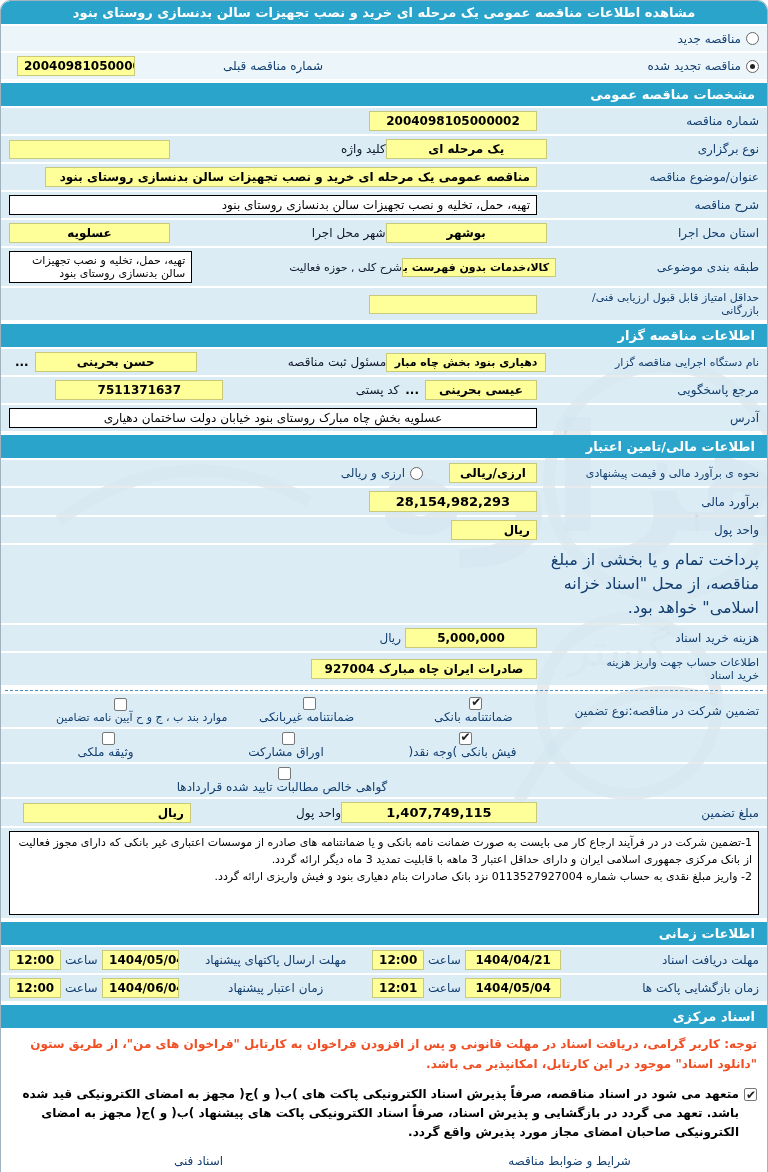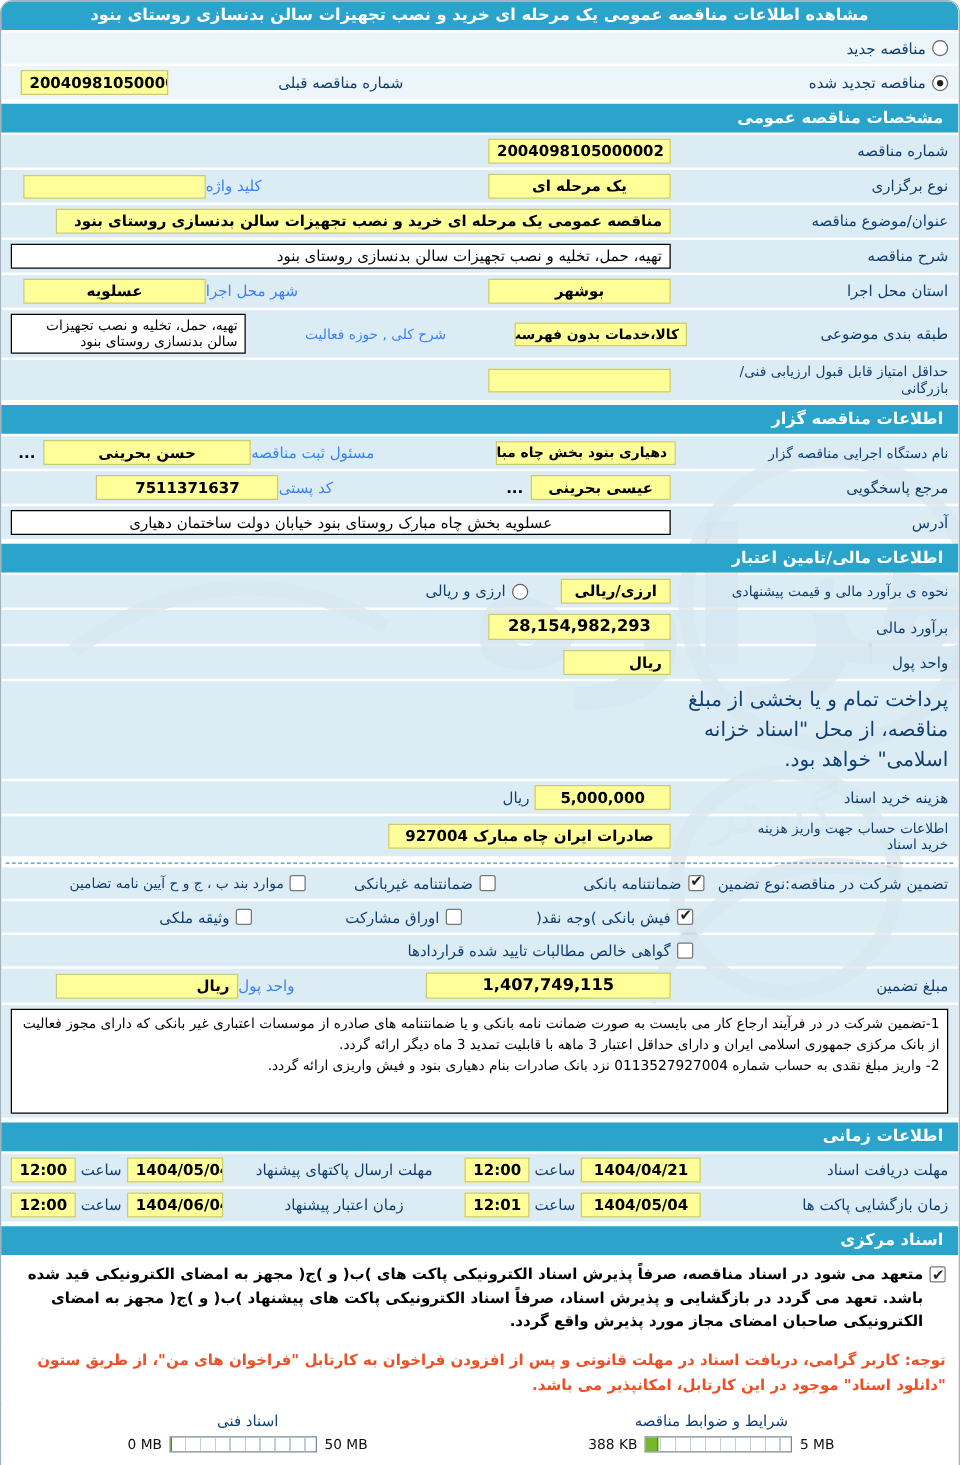--- a/index.html
+++ b/index.html
@@ -8,35 +8,35 @@
   .page { position:relative; width:768px; min-height:1172px; border:1px solid #9fb2bd; border-radius:10px; overflow:hidden; background:#fff; }
   .watermark { position:absolute; top:0; right:0; z-index:0; pointer-events:none; }
   .content { position:relative; z-index:1; }
   .bar { background:#2aa4cb; color:#fff; font-weight:bold; font-size:13px; padding:4px 12px; margin-top:4px; }
   .titlebar { margin-top:0; border-radius:9px 9px 0 0;text-align:center; }
   .frow { display:flex; align-items:center; background:rgba(212,232,243,0.82); padding:3px 8px; margin-top:2px; min-height:25px; }
   .light { background:rgba(233,243,249,0.85); }
   .wrow { background:rgba(255,255,255,0.75); margin-top:2px; padding:4px 10px; }
   .lbl { color:#123f70; white-space:nowrap; }
   .lbl1 { width:222px; padding-left:10px; color:#123f70; }
-  .lbl2 { width:226px; text-align:left; color:#3b82f6; }
+  .lbl2 { width:226px; text-align:right; color:#0f172a; }
   .small { font-size:11px;padding-left:47px; }
   .yf { background:#ffff99; border:1px solid #c9c97a; padding:2px 6px; font-weight:bold; color:#000; text-align:center; min-height:19px; display:inline-block; overflow:hidden; white-space:nowrap; }
   .wf { background:#fff; border:1px solid #000; padding:2px 6px; color:#000; min-height:19px; }
   .num { direction:ltr; unicode-bidi:isolate; }
   .grow { flex:1; }
   .sp { flex:1; }
   .w52{width:52px} .w78{width:78px} .w80{width:97px} .w86{width:86px} .w88{width:88px}
-  .w112{width:112px} .w118{width:118px} .w122{width:109px} .w146{width:146px}
+  .w112{width:112px} .w118{width:118px} .w122{width:132px} .w146{width:168px}
   .w170{width:170px} .w196{width:196px} .w200{width:200px} .w226{width:226px}
   .radio { width:13px; height:13px; border:1px solid #666; border-radius:50%; background:#fff; display:inline-block; position:relative; flex:none; margin-left:5px; }
   .radio.checked::after { content:""; position:absolute; top:3px; right:3px; bottom:3px; left:3px; background:#222; border-radius:50%; }
   .cb { width:13px; height:13px; border:1px solid #777; border-radius:2px; background:#fff; display:inline-block; position:relative; flex:none; margin-left:5px; }
   .cb.checked::after { content:"\2714"; position:absolute; top:-3px; right:0; font-size:12px; color:#222; }
-  .gcell { display:flex; align-items:center; }
+  .gcell { display:flex; align-items:center;flex-direction:column; }
   .dash { border-top:1px dashed #4a90c2; margin:5px 4px 3px 4px; height:1px; }
   .notes-box { white-space:pre-line; font-size:11px; line-height:1.55; min-height:84px; }
   .tnote { width:218px; font-size:16px; line-height:1.5; }
   .sched-lbl1 { width:200px; padding-left:8px; }
   .sched-lbl2 { width:195px; text-align:center; }
   .hour { width:42px; text-align:center; }
   .notice { color:#f04e23; font-weight:bold; line-height:1.7; text-align:right; }
   .commit { display:flex; align-items:flex-start; font-weight:bold; color:#000; line-height:1.6; }
   .files { display:flex; padding:6px 12px 2px 12px; }
   .fcol { flex:1; }
@@ -257,27 +257,27 @@
       <span class="lbl hour">ساعت</span>
       <span class="yf num w52">12:01</span>
       <span class="lbl sched-lbl2">زمان اعتبار پیشنهاد</span>
       <span class="yf num w78">1404/06/04</span>
       <span class="lbl hour">ساعت</span>
       <span class="yf num w52">12:00</span>
     </div>
 
     <div class="bar">اسناد مرکزی</div>
 
+    <div class="wrow">
+      <p class="notice">توجه: کاربر گرامی، دریافت اسناد در مهلت قانونی و پس از افزودن فراخوان به کارتابل "فراخوان های من"، از طریق ستون "دانلود اسناد" موجود در این کارتابل، امکانپذیر می باشد.</p>
+    </div>
+
     <div class="wrow commit">
       <span class="cb checked" style="margin-top:3px"></span>
       <p>متعهد می شود در اسناد مناقصه، صرفاً پذیرش اسناد الکترونیکی پاکت های )ب( و )ج( مجهز به امضای الکترونیکی قید شده باشد. تعهد می گردد در بازگشایی و پذیرش اسناد، صرفاً اسناد الکترونیکی پاکت های پیشنهاد )ب( و )ج( مجهز به امضای الکترونیکی صاحبان امضای مجاز مورد پذیرش واقع گردد.</p>
-    </div>
-
-    <div class="wrow">
-      <p class="notice">توجه: کاربر گرامی، دریافت اسناد در مهلت قانونی و پس از افزودن فراخوان به کارتابل "فراخوان های من"، از طریق ستون "دانلود اسناد" موجود در این کارتابل، امکانپذیر می باشد.</p>
     </div>
 
     <div class="files wrow">
       <div class="fcol">
         <div class="flabel">شرایط و ضوابط مناقصه</div>
         <div class="meterline">
           <span>388 KB</span>
           <span class="meter">
               <span class="ticks"></span>
               <span class="fill" style="width: 8%;"></span>

